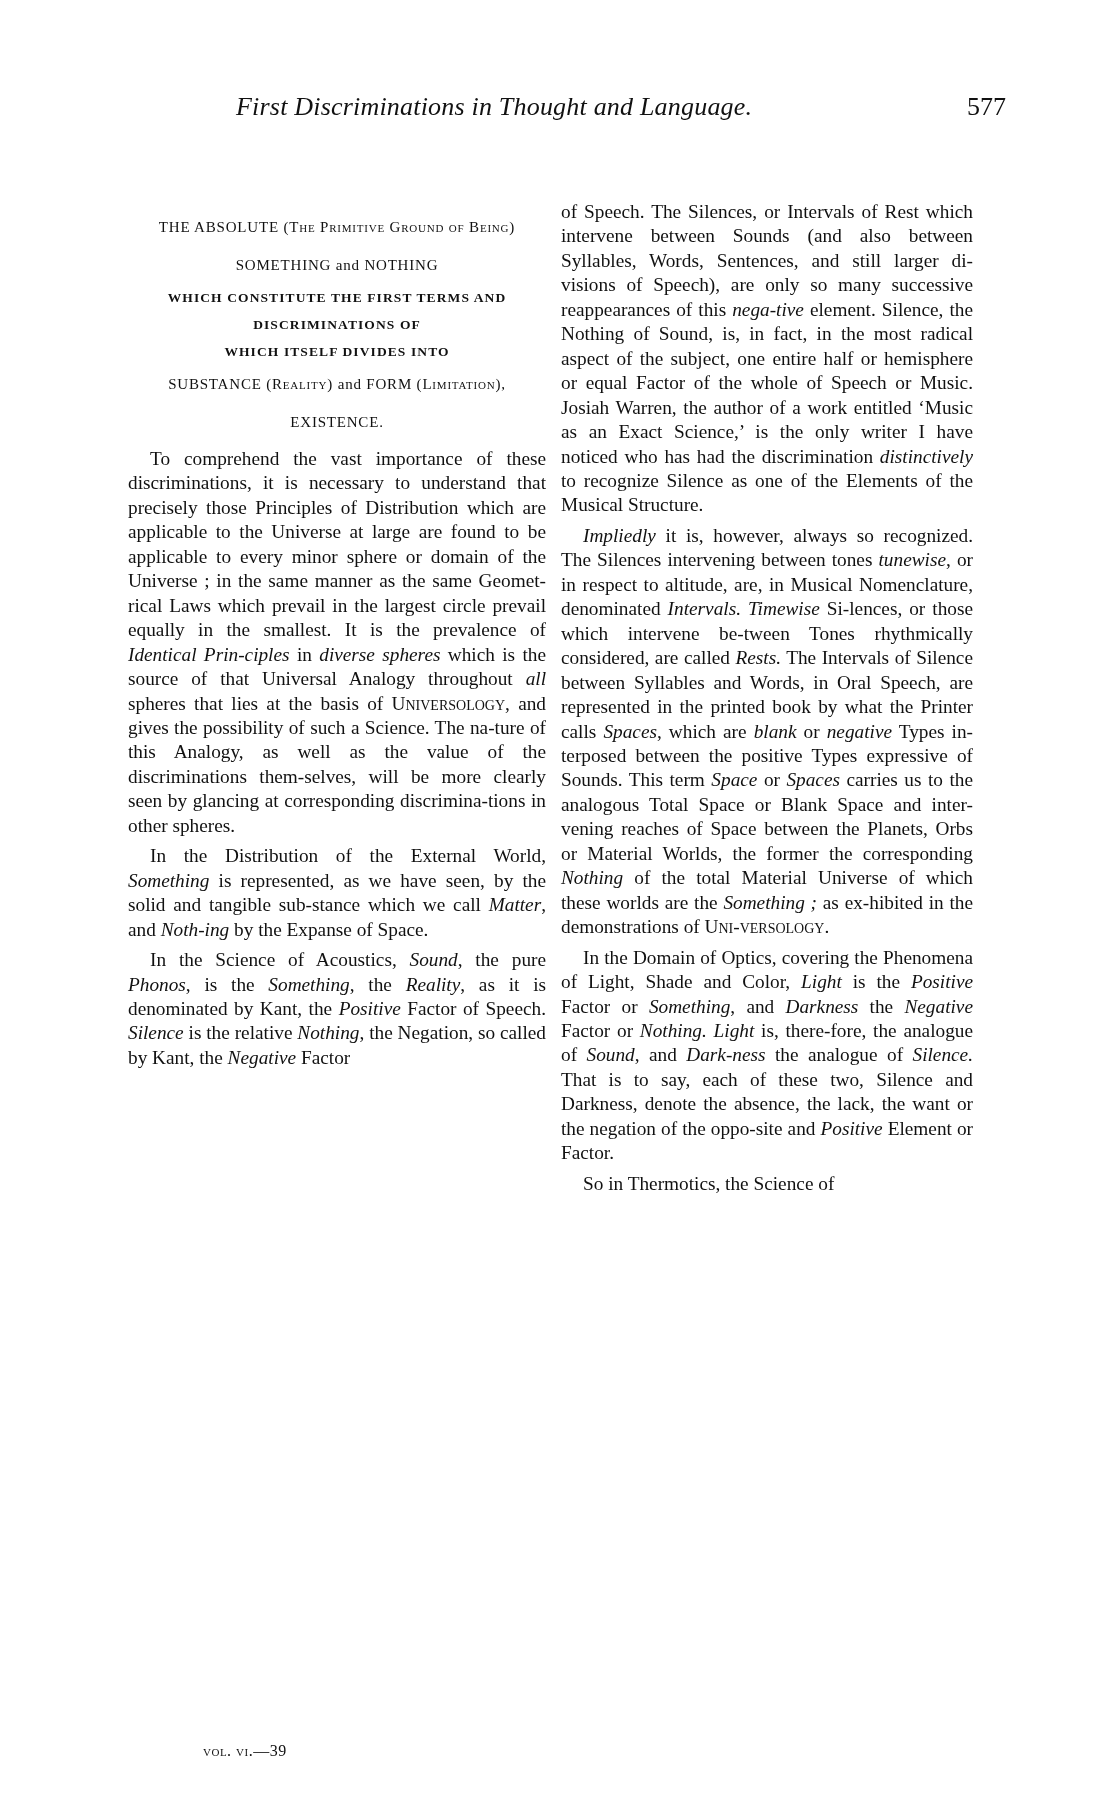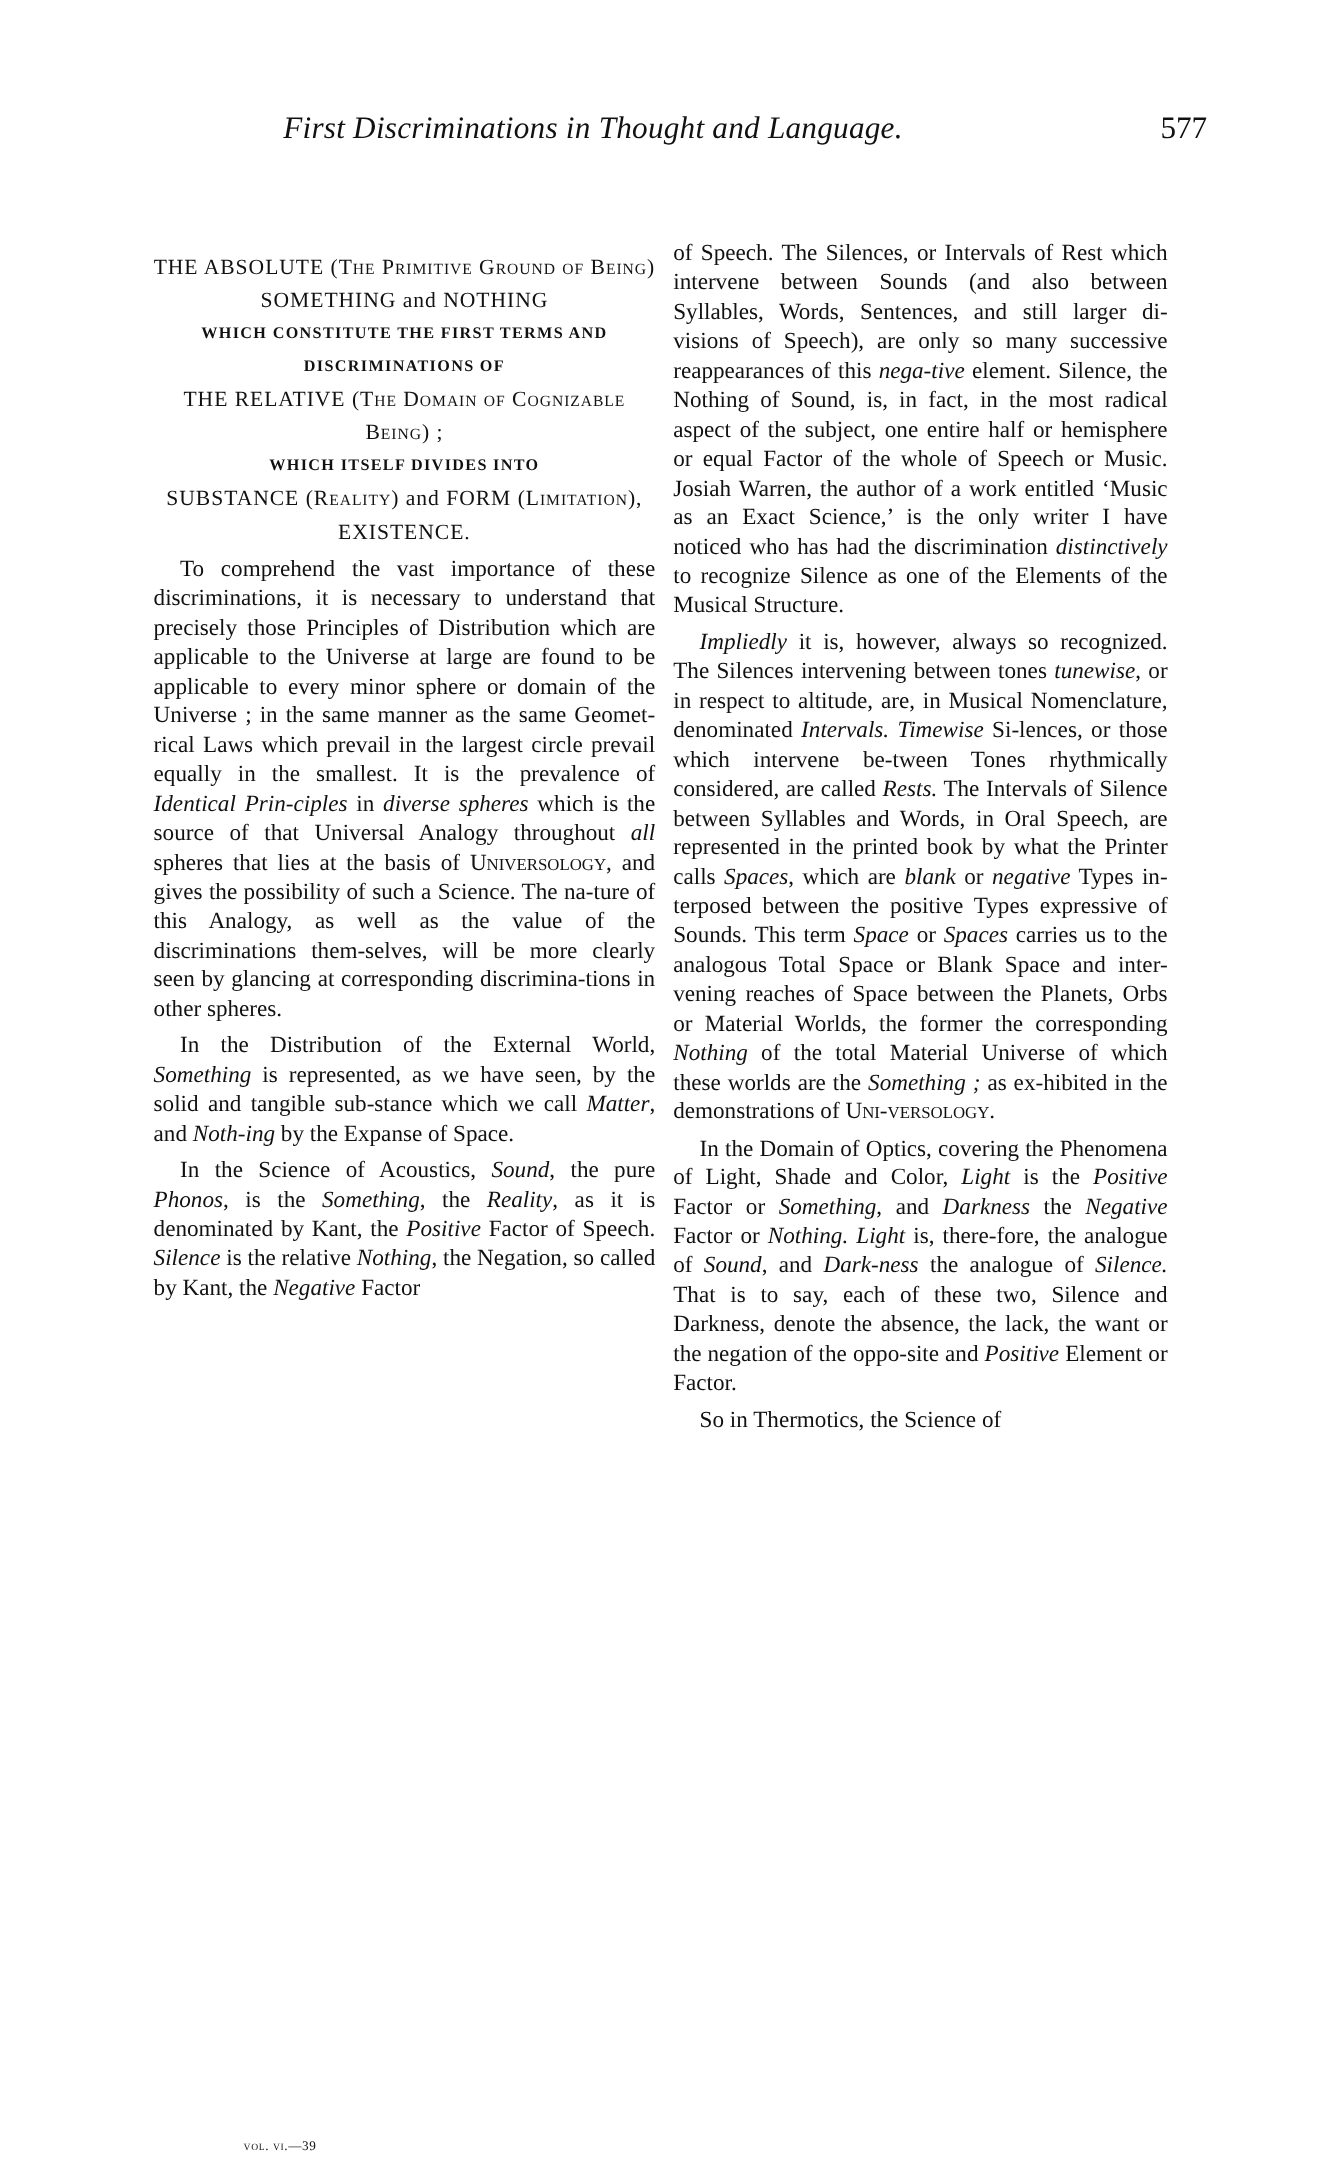--- a/index.html
+++ b/index.html
@@ -10,44 +10,43 @@
                   font-size: 26px; }
   .running-head .title { position: absolute; left: 0; top: 0; font-style: italic; letter-spacing: 0.2px; }
   .running-head .folio { position: absolute; right: 0; top: 0; }
   .col { position: absolute; top: 200px; font-size: 19.3px; line-height: 24.45px; text-align: justify; }
   .col-left { left: 128px; width: 418px; }
   .col-right { left: 561px; width: 412px; }
   .col p { margin: 0; }
   .indent { text-indent: 22px; }
   .gap { margin-top: 6px !important; }
   .tab { text-align: center; margin: 0; }
-  .tab-big { font-size: 18px; line-height: 28px; letter-spacing: 0.8px; }
+  .tab-big { font-size: 15px; line-height: 38px; letter-spacing: 0.8px; }
   .tab-small { font-size: 13.5px; line-height: 27px; letter-spacing: 1.1px; font-weight: bold; text-transform: uppercase; }
   .sc { font-variant: small-caps; }
-  .sig { position: absolute; top: 1783px; left: 203px; font-size: 11px; letter-spacing: 0.5px; }
+  .sig { position: absolute; top: 1742px; left: 203px; font-size: 16px; letter-spacing: 0.5px; }
   .sig .sc { font-variant: small-caps; }
   i { font-style: italic; }
 </style>
 </head>
 <body>
 
 <div class="page">
 
   <div class="running-head">
     <span class="title">First Discriminations in Thought and Language.</span>
     <span class="folio">577</span>
   </div>
 
   <div class="col col-left">
 
     <div style="margin-top:8px;">
       <p class="tab tab-big"><span>THE ABSOLUTE</span> <span class="sc">(The Primitive Ground of Being)</span></p>
       <p class="tab tab-big">SOMETHING and NOTHING</p>
       <p class="tab tab-small">which constitute the first terms and discriminations of</p>
-      <p class="tab tab-big"><span>THE RELATIVE</span> <span class="sc">(The Domain of Cognizable Being) ;</span></p>
       <p class="tab tab-small">which itself divides into</p>
       <p class="tab tab-big"><span>SUBSTANCE</span> <span class="sc">(Reality)</span><span> and </span><span>FORM</span> <span class="sc">(Limitation),</span></p>
       <p class="tab tab-big">EXISTENCE.</p>
     </div>
 
     <p class="indent gap"><span>To comprehend the vast importance of these discriminations, it is necessary to understand that precisely those Principles of Distribution which are applicable to the Universe at large are found to be applicable to every minor sphere or domain of the Universe ; in the same manner as the same Geomet-rical Laws which prevail in the largest circle prevail equally in the smallest. It is the prevalence of </span><i>Identical Prin-ciples</i><span> in </span><i>diverse spheres</i><span> which is the source of that Universal Analogy throughout </span><i>all</i><span> spheres that lies at the basis of </span><span class="sc">Universology</span><span>, and gives the possibility of such a Science. The na-ture of this Analogy, as well as the value of the discriminations them-selves, will be more clearly seen by glancing at corresponding discrimina-tions in other spheres.</span></p>
 
     <p class="indent gap"><span>In the Distribution of the External World, </span><i>Something</i><span> is represented, as we have seen, by the solid and tangible sub-stance which we call </span><i>Matter</i><span>, and </span><i>Noth-ing</i><span> by the Expanse of Space.</span></p>
 
     <p class="indent gap"><span>In the Science of Acoustics, </span><i>Sound</i><span>, the pure </span><i>Phonos</i><span>, is the </span><i>Something</i><span>, the </span><i>Reality</i><span>, as it is denominated by Kant, the </span><i>Positive</i><span> Factor of Speech. </span><i>Silence</i><span> is the relative </span><i>Nothing</i><span>, the Negation, so called by Kant, the </span><i>Negative</i><span> Factor</span></p>

